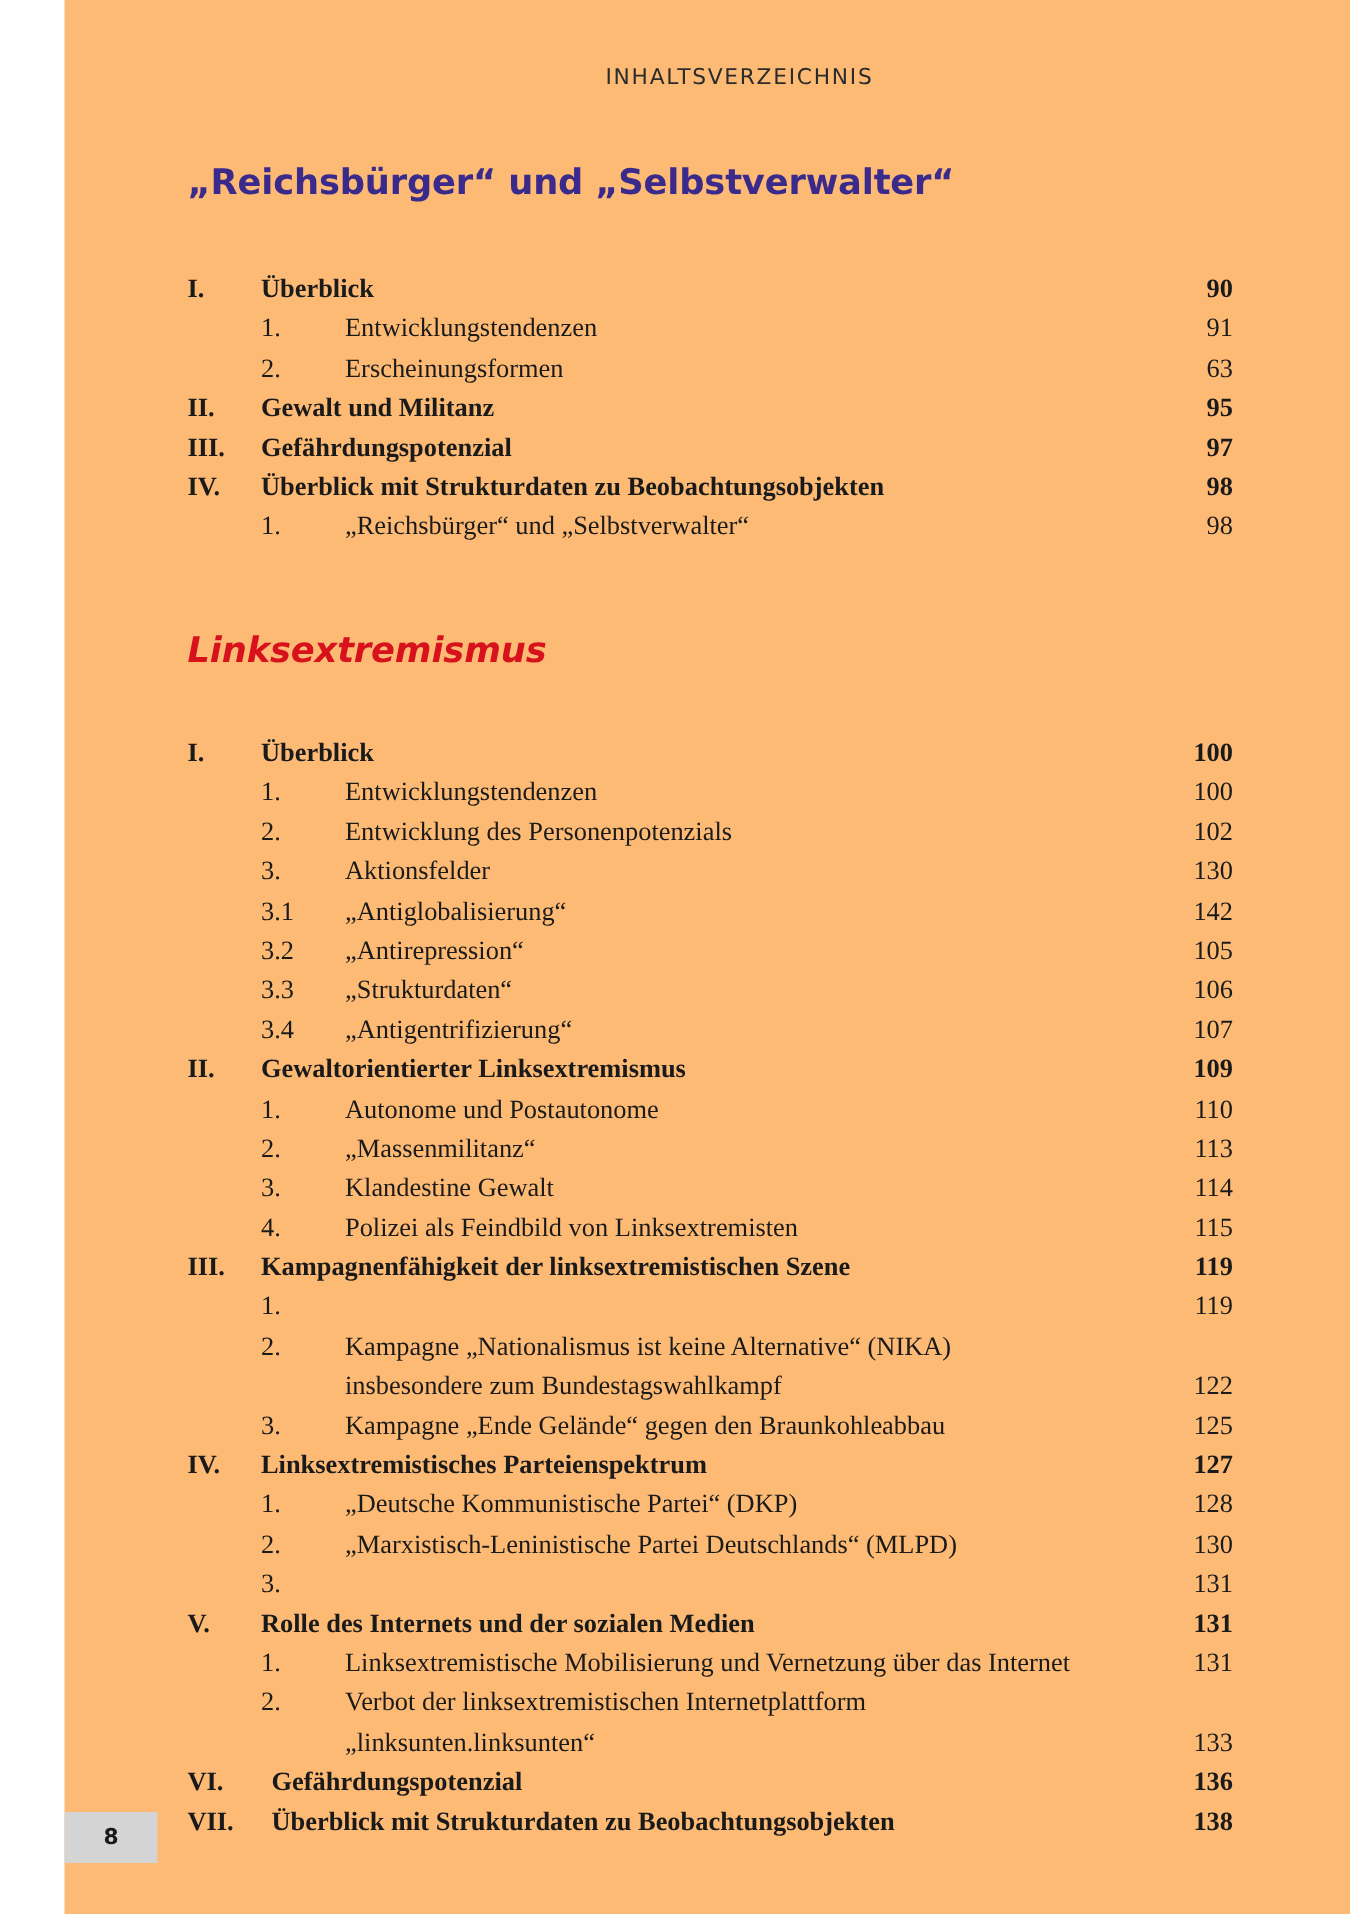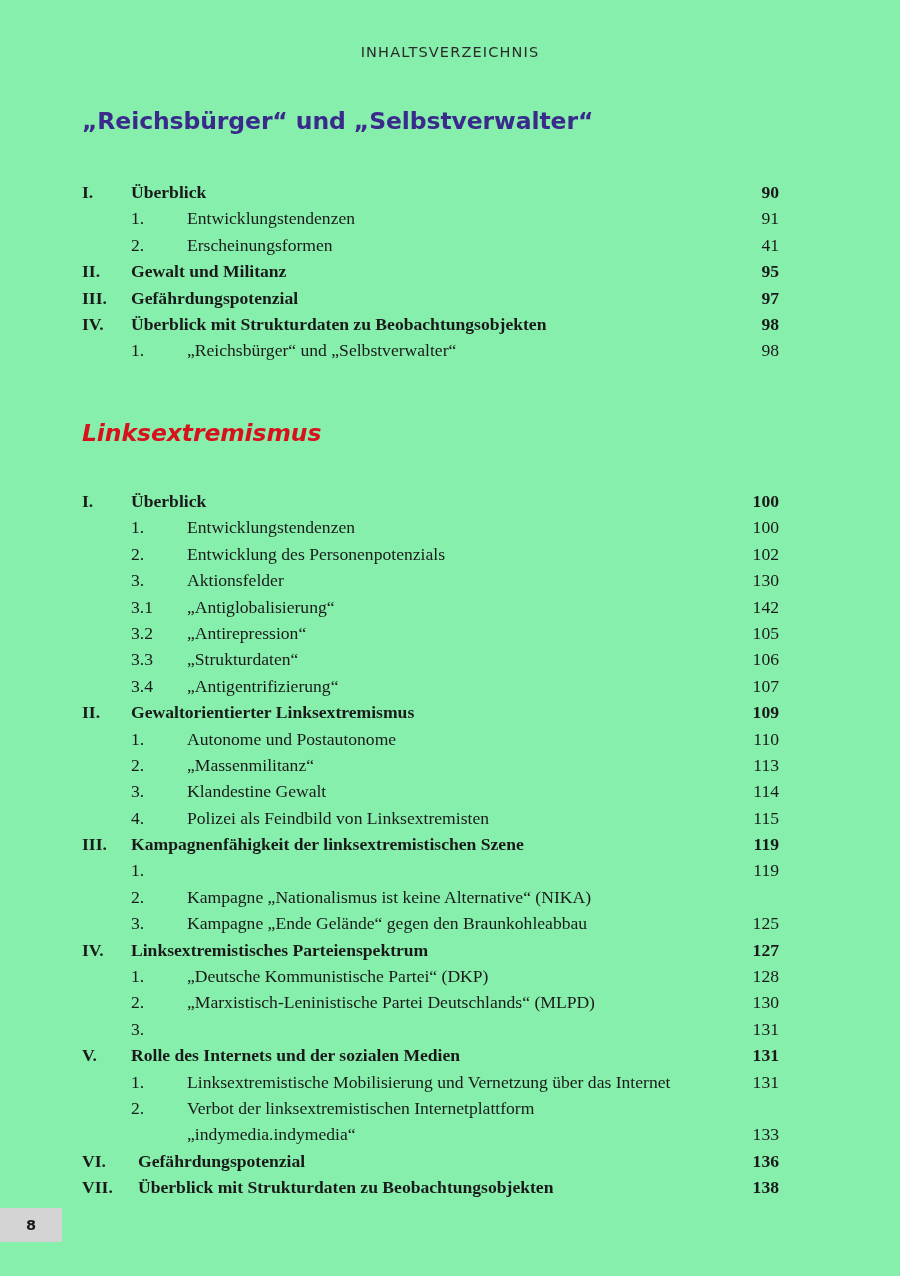--- a/index.html
+++ b/index.html
@@ -12,21 +12,22 @@
     height: 1276px;
     position: relative;
     font-family: "Liberation Serif", "DejaVu Serif", serif;
     color: #1a1a1a;
     overflow: hidden;
   }
 
   .page {
     position: absolute;
     inset: 0;
-    background: #86efac;
+    background: #fdba74;
+    margin-left: 43px;
   }
 
   
   .running-header {
     position: absolute;
     top: 44px;
     left: 0;
     width: 900px;
     text-align: center;
     font-family: "DejaVu Sans", "Liberation Sans", sans-serif;
@@ -153,21 +154,21 @@
             <span class="page-no">90</span>
           </li>
           <li class="toc-row level2">
             <span class="num">1.</span>
             <span class="label">Entwicklungstendenzen</span>
             <span class="page-no">91</span>
           </li>
           <li class="toc-row level2">
             <span class="num">2.</span>
             <span class="label">Erscheinungsformen</span>
-            <span class="page-no">41</span>
+            <span class="page-no">63</span>
           </li>
           <li class="toc-row level1">
             <span class="num">II.</span>
             <span class="label">Gewalt und Militanz</span>
             <span class="page-no">95</span>
           </li>
           <li class="toc-row level1">
             <span class="num">III.</span>
             <span class="label">Gefährdungspotenzial</span>
             <span class="page-no">97</span>
@@ -260,20 +261,25 @@
           </li>
           <li class="toc-row level2">
             <span class="num">1.</span>
             <span class="page-no">119</span>
           </li>
           <li class="toc-row level2">
             <span class="num">2.</span>
             <span class="label">Kampagne „Nationalismus ist keine Alternative“ (NIKA)</span>
             <span class="page-no"></span>
           </li>
+          <li class="toc-row level2 cont">
+            <span class="num"></span>
+            <span class="label">insbesondere zum Bundestagswahlkampf</span>
+            <span class="page-no">122</span>
+          </li>
           <li class="toc-row level2">
             <span class="num">3.</span>
             <span class="label">Kampagne „Ende Gelände“ gegen den Braunkohleabbau</span>
             <span class="page-no">125</span>
           </li>
           <li class="toc-row level1">
             <span class="num">IV.</span>
             <span class="label">Linksextremistisches Parteienspektrum</span>
             <span class="page-no">127</span>
           </li>
@@ -301,21 +307,21 @@
             <span class="label">Linksextremistische Mobilisierung und Vernetzung über das Internet</span>
             <span class="page-no">131</span>
           </li>
           <li class="toc-row level2">
             <span class="num">2.</span>
             <span class="label">Verbot der linksextremistischen Internetplattform</span>
             <span class="page-no"></span>
           </li>
           <li class="toc-row level2 cont">
             <span class="num"></span>
-            <span class="label">„indymedia.indymedia“</span>
+            <span class="label">„linksunten.linksunten“</span>
             <span class="page-no">133</span>
           </li>
           <li class="toc-row level1 wide">
             <span class="num">VI.</span>
             <span class="label">Gefährdungspotenzial</span>
             <span class="page-no">136</span>
           </li>
           <li class="toc-row level1 wide">
             <span class="num">VII.</span>
             <span class="label">Überblick mit Strukturdaten zu Beobachtungsobjekten</span>

